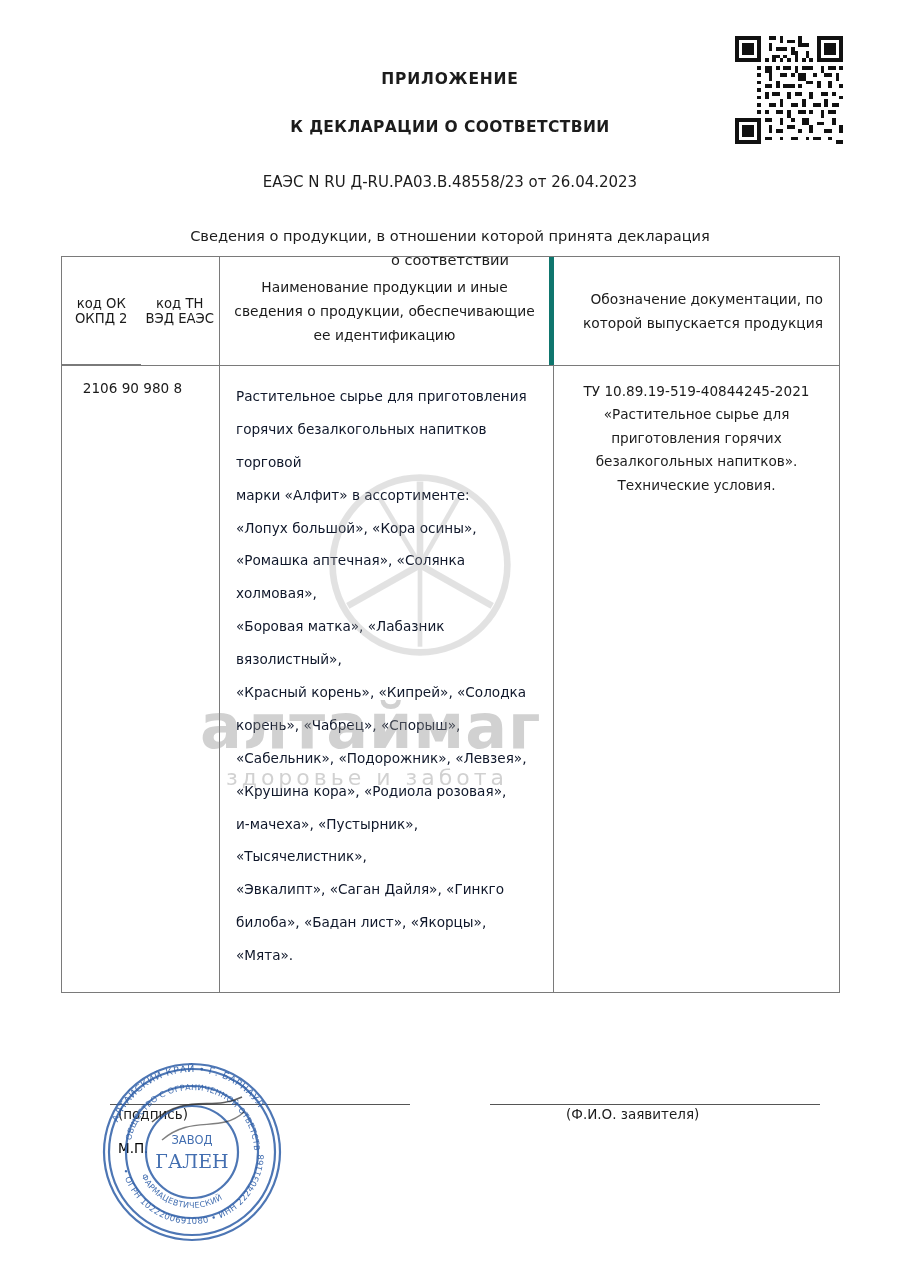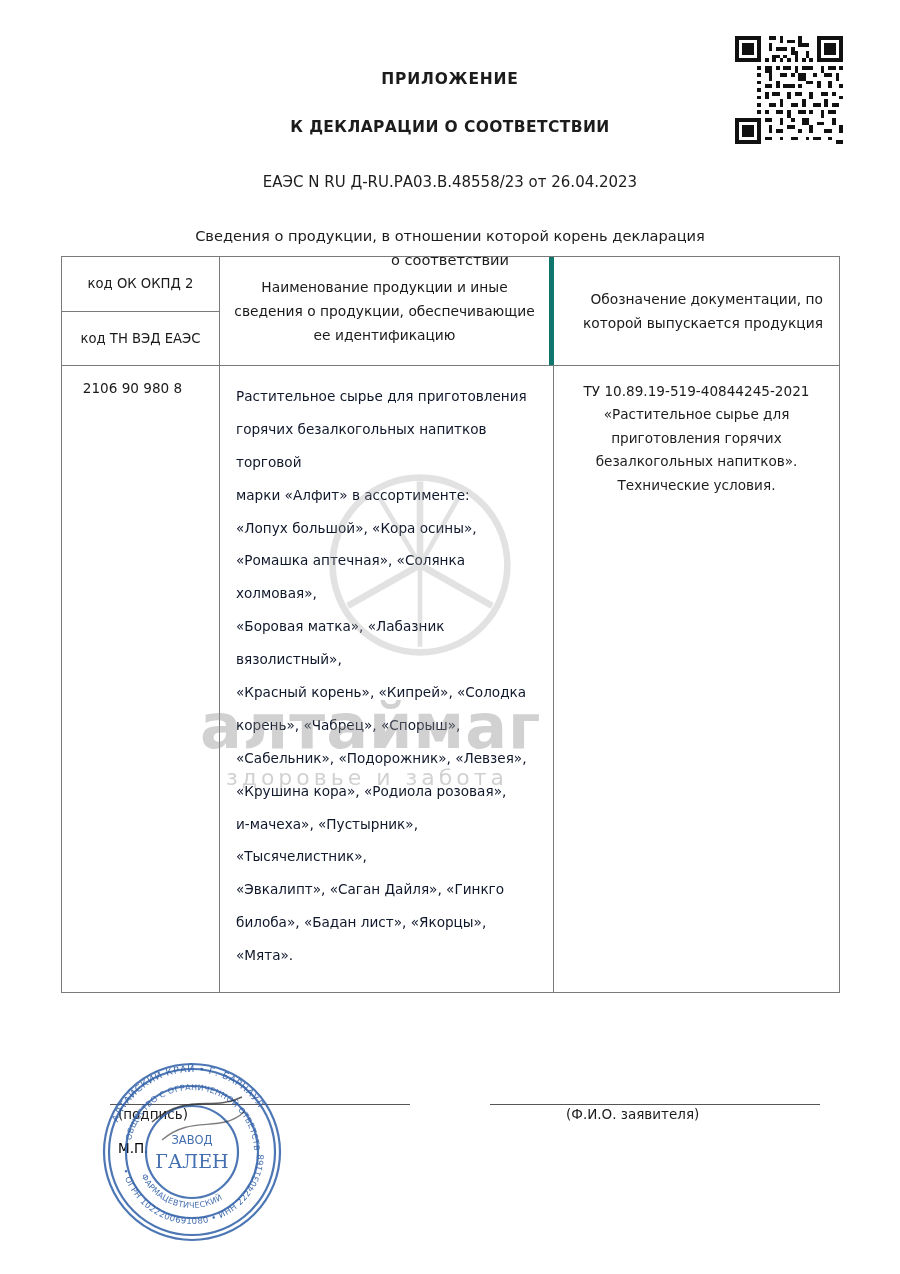--- a/index.html
+++ b/index.html
@@ -78,21 +78,21 @@
   .table-head {
     display: flex;
     border-bottom: 1px solid #7a7a7a;
     min-height: 108px;
   }
   .col-1 {
     width: 158px;
     box-sizing: border-box;
     border-right: 1px solid #7a7a7a;
     display: flex;
-    flex-direction: column;
+    flex-direction: row;
   }
   .col-1 .ch-cell {
     flex: 1;
     display: flex;
     align-items: center;
     justify-content: center;
     font-size: 13.2px;
     text-align: center;
     padding: 6px 4px;
   }
@@ -364,21 +364,21 @@
         <rect x="27" y="28" width="2" height="1"></rect>
       </g>
     </svg>
   </div>
 
   <div class="heading-block">
     <div class="title-1">ПРИЛОЖЕНИЕ</div>
     <div class="title-2">К ДЕКЛАРАЦИИ О СООТВЕТСТВИИ</div>
     <div class="decl-number">ЕАЭС N RU Д-RU.РА03.В.48558/23 от 26.04.2023</div>
     <div class="subtitle">
-      <div>Сведения о продукции, в отношении которой корень декларация</div>
+      <div>Сведения о продукции, в отношении которой принята декларация</div>
       <div>о соответствии</div>
     </div>
   </div>
 
   <div class="table">
     <div class="table-head">
       <div class="col-1">
         <div class="ch-cell first">код ОК ОКПД 2</div>
         <div class="ch-cell">код ТН ВЭД ЕАЭС</div>
       </div>

